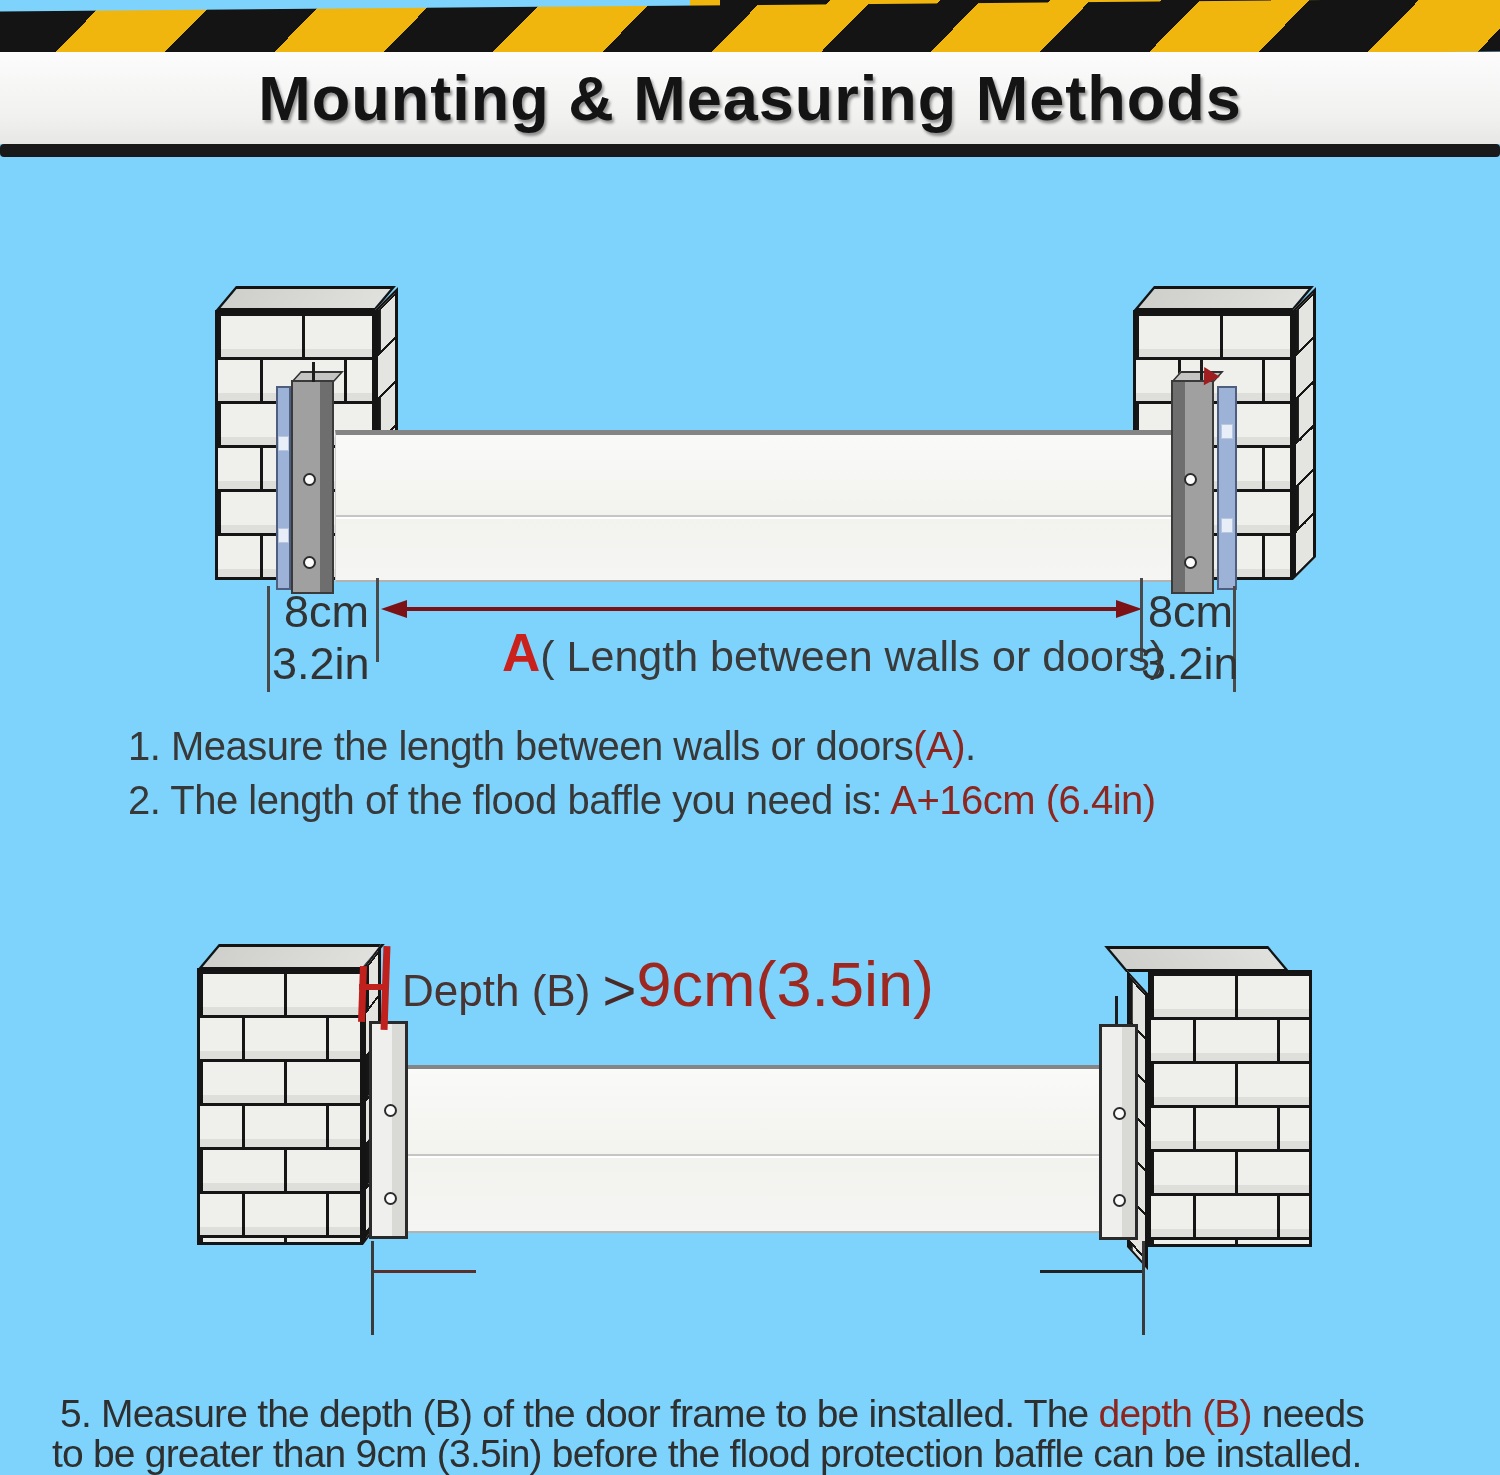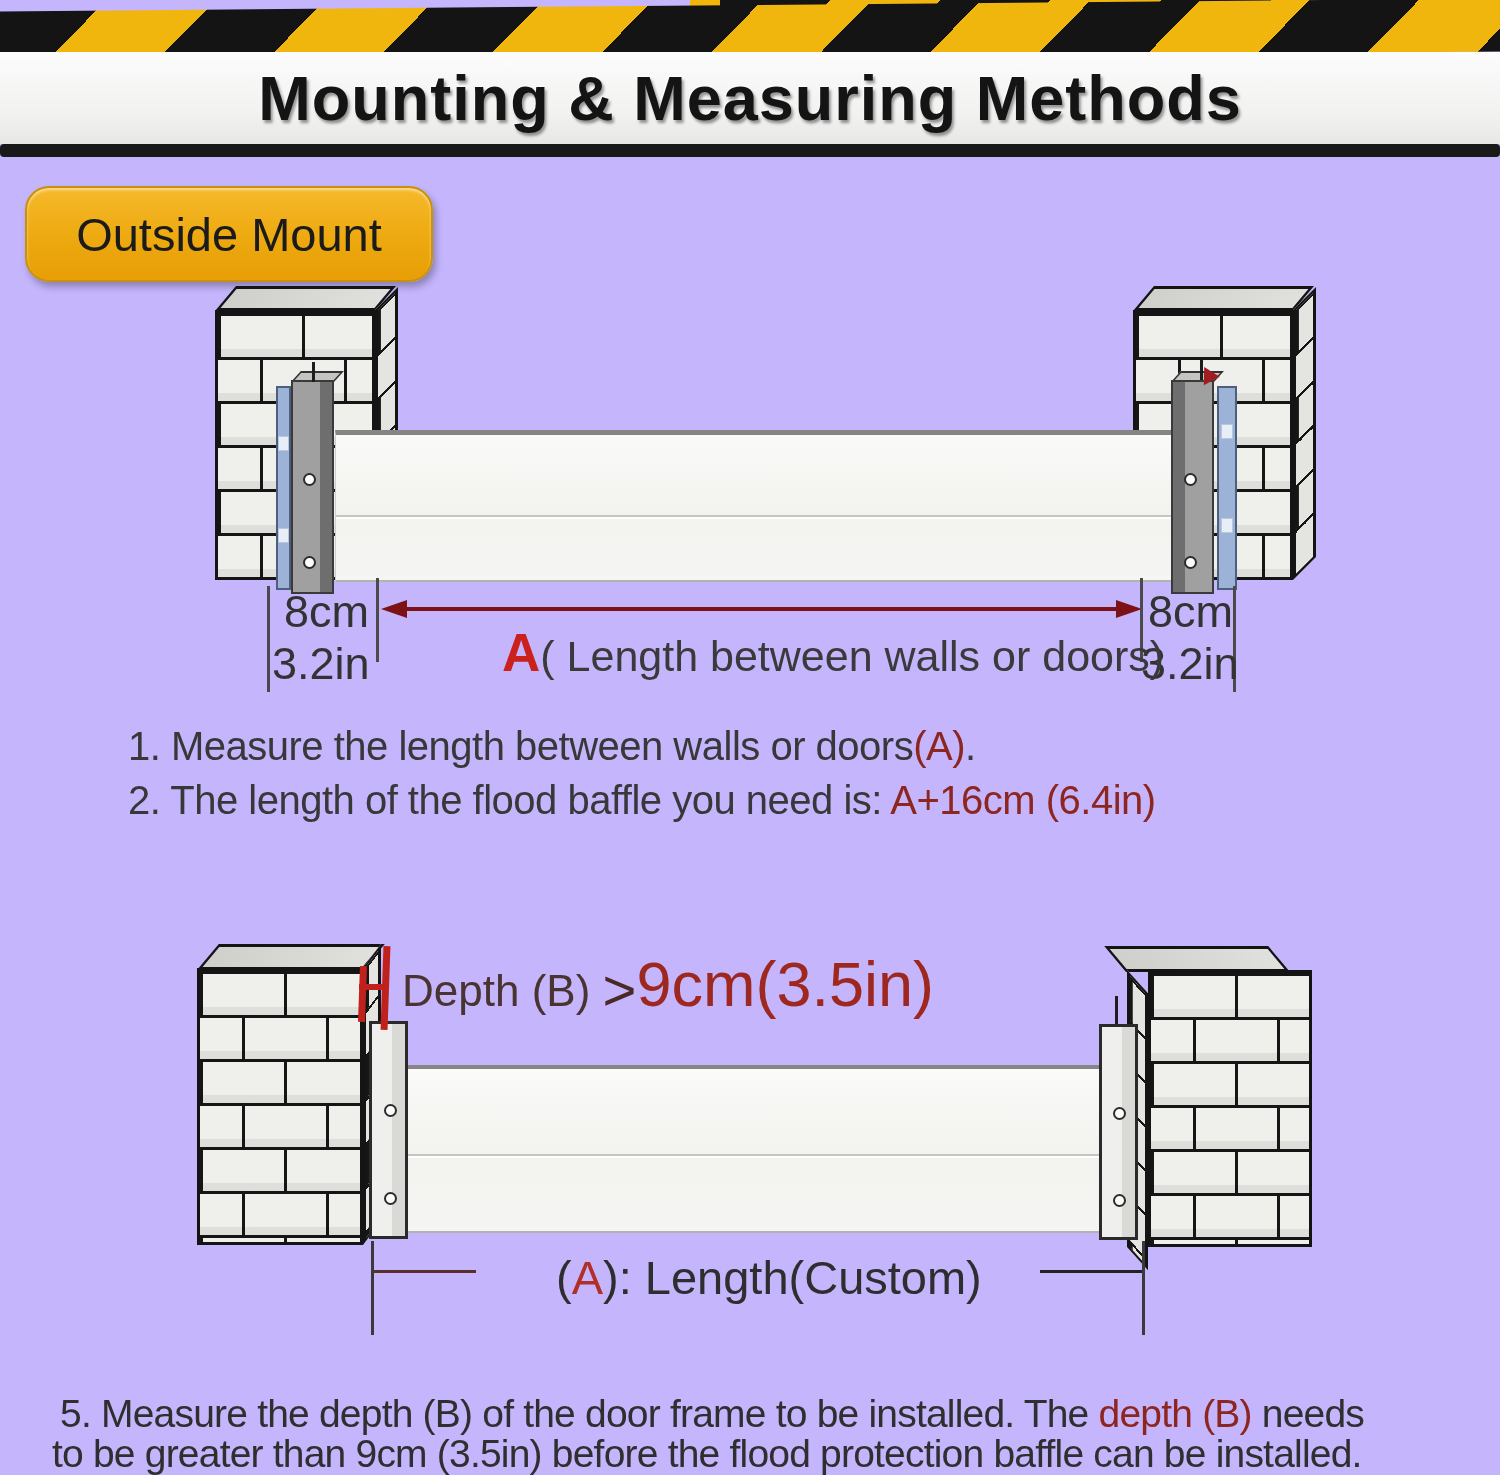--- a/index.html
+++ b/index.html
@@ -1,16 +1,16 @@
 <!DOCTYPE html>
 <html><head>
 <meta charset="utf-8">
 <style>
   html,body{margin:0;padding:0;background:#ffffff;}
-  #stage{position:relative;width:1500px;height:1475px;background:#c4b5fd;overflow:hidden;
+  #stage{position:relative;width:1500px;height:1475px;background:#7dd3fc;overflow:hidden;
          font-family:"Liberation Sans","DejaVu Sans",sans-serif;text-align:right;}
   .abs{position:absolute;}
 
   
   .hazard{background:repeating-linear-gradient(135deg,#141414 0 78px,#f0b60d 78px 156px);}
   .title-band{left:0;top:52px;width:1500px;height:92px;
       background:linear-gradient(180deg,#fcfcfc 0%,#f1f1f0 70%,#e7e7e6 100%);
       display:flex;align-items:center;justify-content:center;}
   .main-title{font-size:63px;font-weight:700;color:#141414;letter-spacing:1px;
       text-shadow:2px 3px 3px rgba(0,0,0,.40), -1px -1px 0 rgba(255,255,255,.65);}
@@ -84,23 +84,20 @@
 
 <div id="stage">
 
   <div class="abs hazard" style="left:690px;top:0;width:810px;height:26px;background-position:30px 0;"></div>
   <div class="abs hazard" style="left:-14px;top:5px;width:1530px;height:53px;transform:rotate(-0.5deg);"></div>
   <div class="abs title-band">
     <div class="main-title">Mounting &amp; Measuring Methods</div>
   </div>
   <div class="abs divider"></div>
 
-  <div class="abs badge" style="left:25px;top:186px;width:404px;height:92px;">
-    <span>Outside Mount</span>
-  </div>
 
   <div class="abs topface" style="left:215px;top:286px;width:160px;height:25px;transform:skewX(-40deg);transform-origin:0 100%;"></div>
   <div class="abs brick-side" style="left:375px;top:310px;width:23px;height:270px;transform:skewY(-45deg);transform-origin:0 0;"></div>
   <div class="abs brick" style="left:215px;top:310px;width:160px;height:270px;"></div>
 
   <div class="abs topface" style="left:1133px;top:286px;width:160px;height:25px;transform:skewX(-40deg);transform-origin:0 100%;"></div>
   <div class="abs brick-side" style="left:1293px;top:310px;width:23px;height:270px;transform:skewY(-45deg);transform-origin:0 0;"></div>
   <div class="abs brick" style="left:1133px;top:310px;width:160px;height:270px;"></div>
 
   <div class="abs panel" style="left:335px;top:430px;width:838px;height:152px;">
@@ -178,22 +175,19 @@
 
   <div class="abs depthlabel" style="left:402px;top:948px;">
     <span>Depth (B) </span><span class="gt">&gt;</span><span class="val">9cm(3.5in)</span>
   </div>
 
   <div class="abs vtick" style="left:371px;top:1241px;width:3px;height:94px;background:#3a3a3a;"></div>
   <div class="abs vtick" style="left:1142px;top:1241px;width:3px;height:94px;background:#3a3a3a;"></div>
   <div class="abs" style="left:374px;top:1270px;width:102px;height:3px;background:#5a2f2b;"></div>
   <div class="abs" style="left:1040px;top:1270px;width:102px;height:3px;background:#222;"></div>
 
-  <div class="abs lenlabel" style="left:556px;top:1250px;">
-    <span>(</span><span class="redA">A</span><span>): Length(Custom)</span>
-  </div>
 
   <div class="abs botline" style="left:60px;top:1392px;">
     <span>5. Measure the depth (B) of the door frame to be installed. The </span><span class="redtext">depth (B)</span><span> needs</span>
   </div>
   <div class="abs botline" style="left:52px;top:1432px;">to be greater than 9cm (3.5in) before the flood protection baffle can be installed.</div>
 
 </div>
 
 </body></html>

